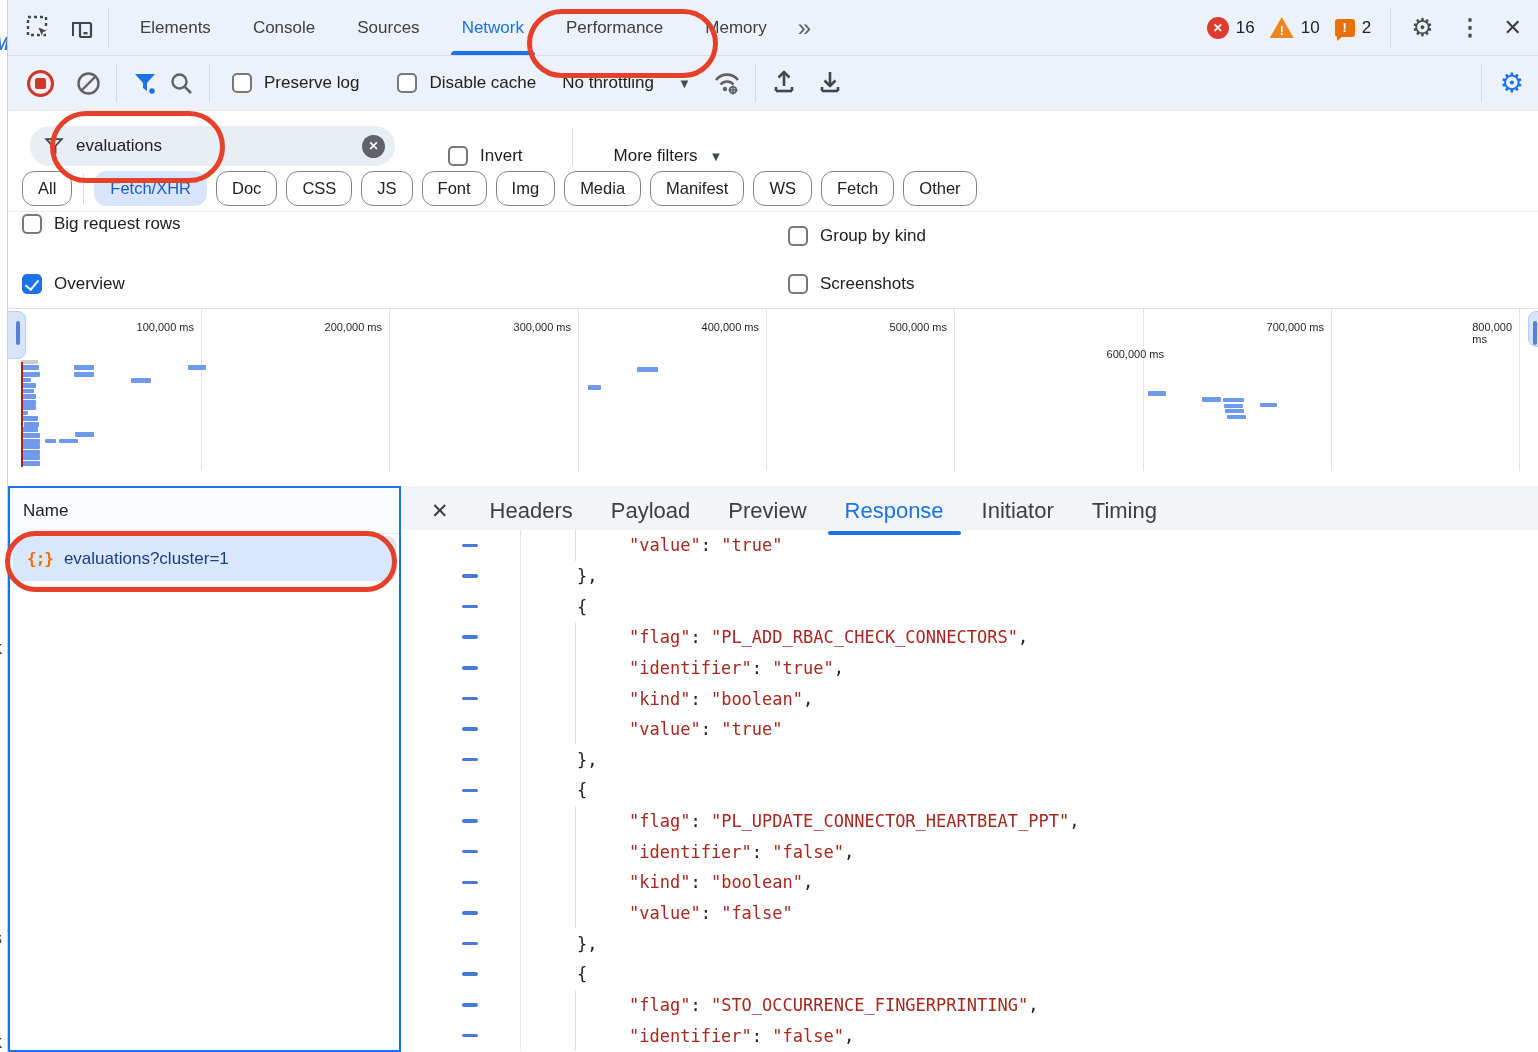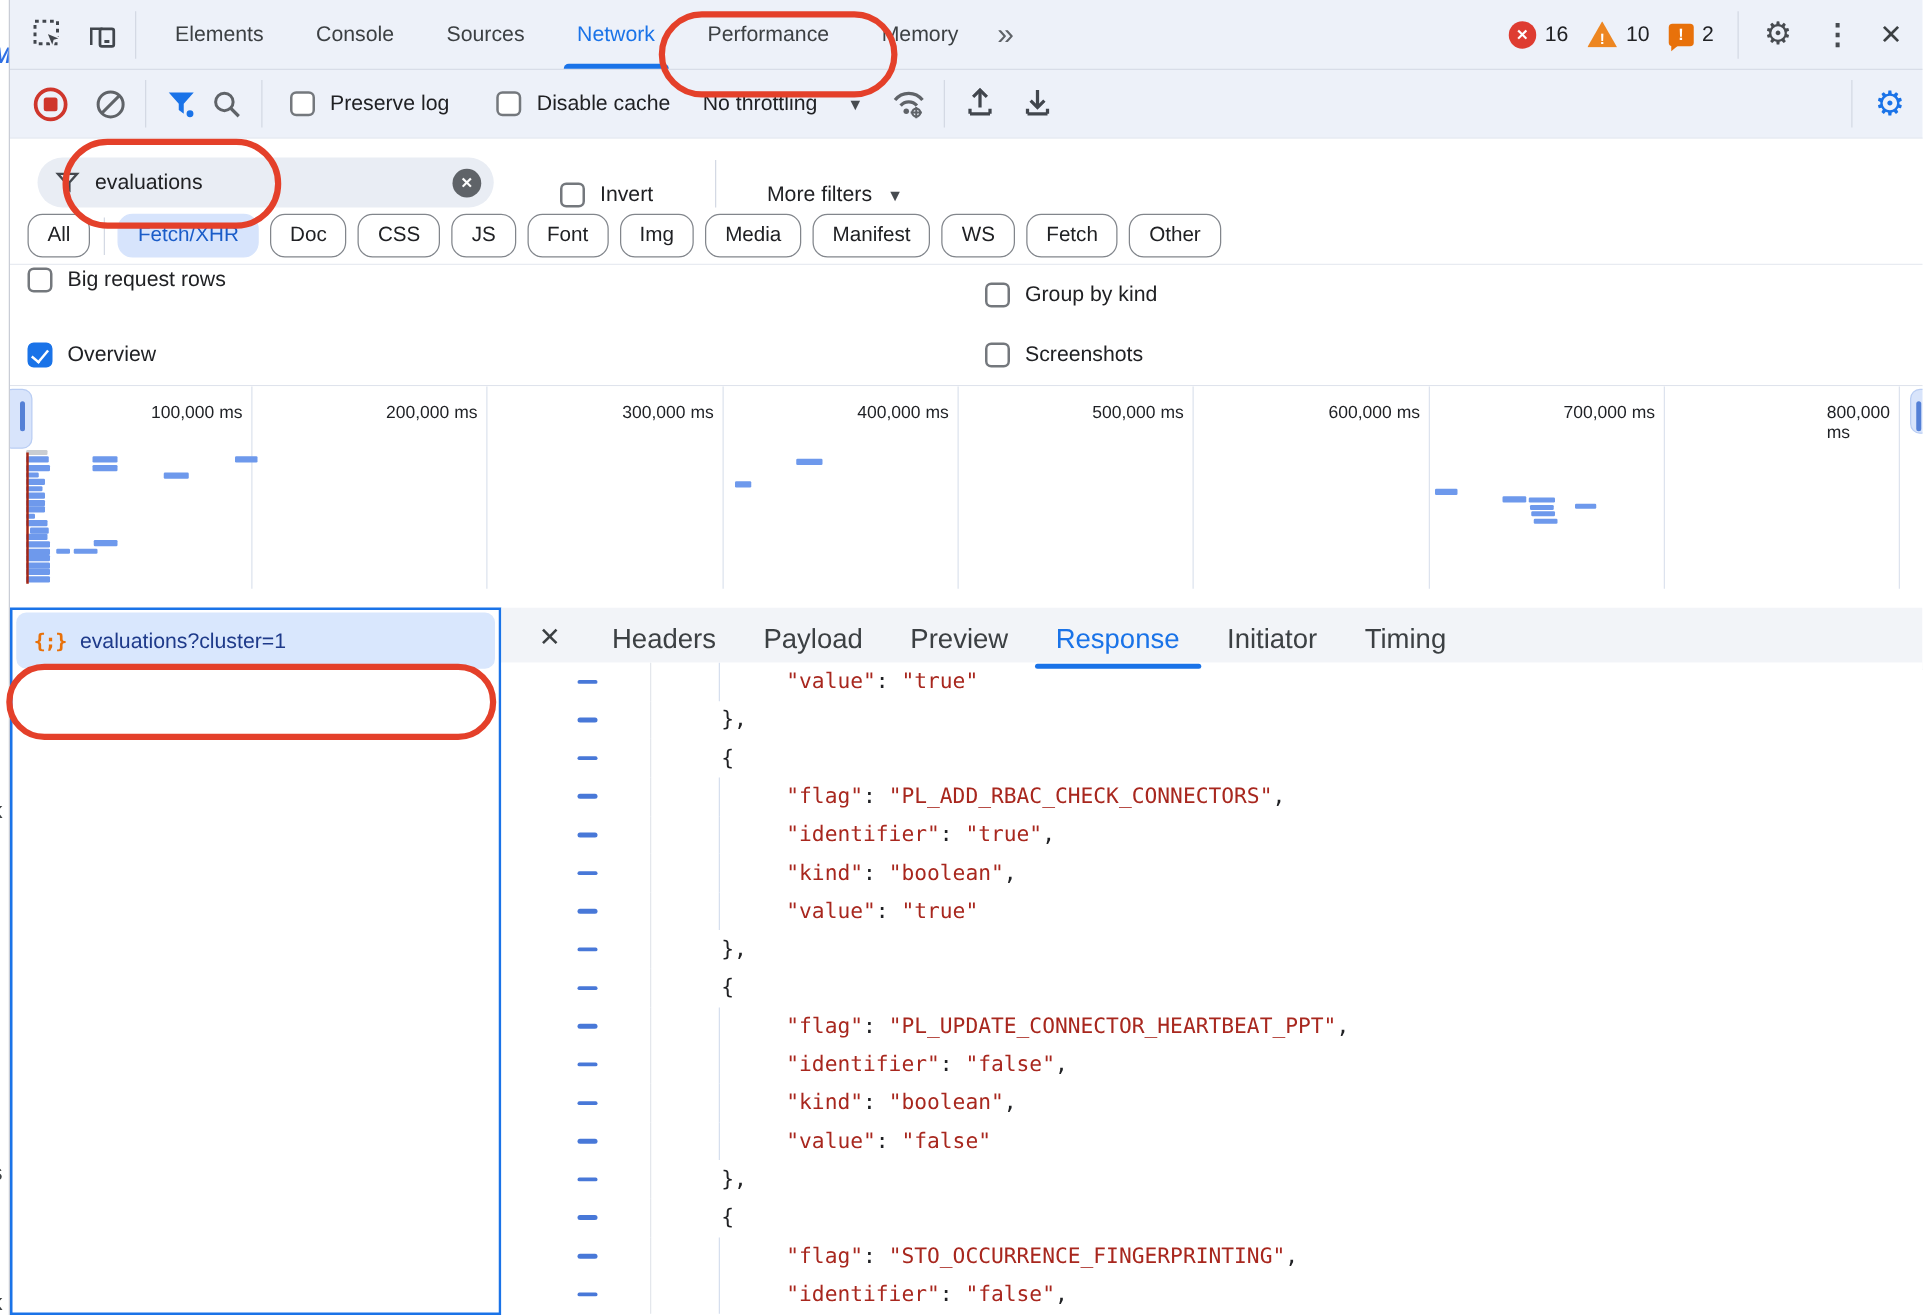--- a/index.html
+++ b/index.html
@@ -78,21 +78,21 @@
   .chip.active { background:#d7e4fc; border-color:#d7e4fc; color:#1a5cc8; }
   .chip-div { width:1px; height:30px; background:#d4d9e4; margin:0 10px 0 2px; }
 
   
   .options { position:relative; height:97px; border-bottom:1px solid #dfe3ec; background:#fff; }
   .options .cb { position:absolute; }
 
   
   .overview { position:relative; height:164px; background:#fff; overflow:hidden; }
   .gridline { position:absolute; top:0; bottom:2px; width:1px; background:#dde3ee; }
-  .tick-label { position:absolute; top:12px; transform:translateX(-100%); font-size:14px; color:#1f2125; }
+  .tick-label { position:absolute; top:12px; transform:translateX(-100%); font-size:11px; color:#1f2125; }
   .ov-bar { position:absolute; background:#6e99ec; border-radius:1px; }
   .ov-bar.gray { background:#c9cdd2; }
   .ov-redline { position:absolute; width:2px; background:#a52714; }
   .ov-handle { position:absolute; background:#d8e4fb; border:1px solid #b9cdf3; border-radius:8px; }
   .ov-handle .grip { position:absolute; width:4px; height:24px; top:9px; background:#5480d6; border-radius:2px; }
 
   
   .bottom { position:absolute; top:486px; left:0; right:0; bottom:0; display:flex; }
   .left-pane { width:393px; flex:0 0 auto; border:2px solid #1a73e8; background:#fff;
     display:flex; flex-direction:column; }
@@ -315,21 +315,21 @@
       <div class="tick-label" style="left: 186px;">100,000 ms</div>
       <div class="gridline" style="left: 381px;"></div>
       <div class="tick-label" style="left: 374px;">200,000 ms</div>
       <div class="gridline" style="left: 570px;"></div>
       <div class="tick-label" style="left: 563px;">300,000 ms</div>
       <div class="gridline" style="left: 758px;"></div>
       <div class="tick-label" style="left: 751px;">400,000 ms</div>
       <div class="gridline" style="left: 946px;"></div>
       <div class="tick-label" style="left: 939px;">500,000 ms</div>
       <div class="gridline" style="left: 1135px;"></div>
-      <div class="tick-label" style="left: 1128px;">600,000 ms</div>
+      <div class="tick-label" style="left: 1156px; margin-top: 27px;">600,000 ms</div>
       <div class="gridline" style="left: 1323px;"></div>
       <div class="tick-label" style="left: 1316px;">700,000 ms</div>
       <div class="gridline" style="left: 1511px;"></div>
       <div class="tick-label" style="left: 1504px;">800,000 ms</div>
       <div class="ov-bar gray" style="left: 13px; top: 51px; width: 17px; height: 4px;"></div>
       <div class="ov-bar" style="left: 13px; top: 56px; width: 18px; height: 5px;"></div>
       <div class="ov-bar" style="left: 13px; top: 63px; width: 19px; height: 5px;"></div>
       <div class="ov-bar" style="left: 13px; top: 69px; width: 10px; height: 4px;"></div>
       <div class="ov-bar" style="left: 13px; top: 74px; width: 15px; height: 5px;"></div>
       <div class="ov-bar" style="left: 13px; top: 80px; width: 13px; height: 4px;"></div>
@@ -360,20 +360,21 @@
       <div class="ov-bar" style="left: 1215px; top: 89px; width: 21px; height: 4px;"></div>
       <div class="ov-bar" style="left: 1216px; top: 95px; width: 19px; height: 4px;"></div>
       <div class="ov-bar" style="left: 1217px; top: 100px; width: 19px; height: 4px;"></div>
       <div class="ov-bar" style="left: 1219px; top: 106px; width: 19px; height: 4px;"></div>
       <div class="ov-bar" style="left: 1252px; top: 94px; width: 17px; height: 4px;"></div>
       <div class="ov-redline" style="left: 13px; top: 53px; height: 105px;"></div>
     </div>
 
   <div class="bottom">
     <div class="left-pane">
+      <div class="name-header">Name</div>
       <div id="request-rows">
           <div class="req-row selected">
             <span class="json-ic">{;}</span>
             <span>evaluations?cluster=1</span>
           </div>
         </div>
     </div>
     <div class="detail-pane">
       <div class="detail-tabbar">
         <span class="dt-close">✕</span>

